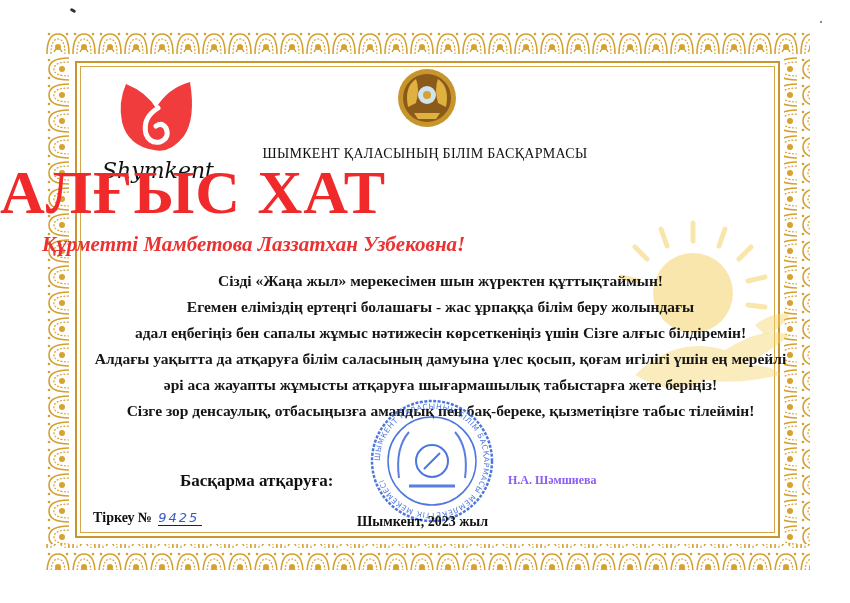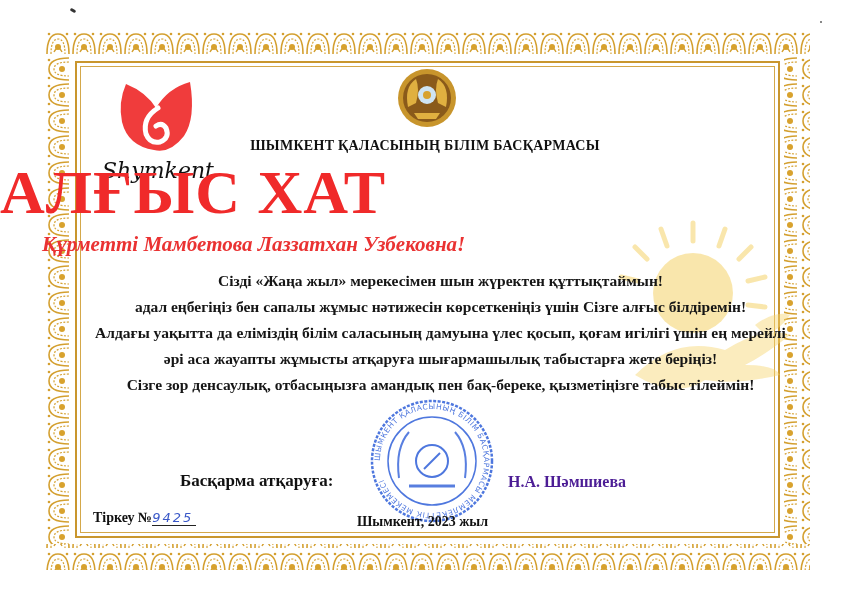--- a/index.html
+++ b/index.html
@@ -8,33 +8,33 @@
   .abs { position:absolute; }
   .orn-svg { position:absolute; left:0; top:0; }
 
   .inner-frame { position:absolute; left:75px; top:61px; width:705px; height:477px; box-sizing:border-box;
     border:2px solid #c9962e; }
   .inner-frame2 { position:absolute; left:80px; top:66px; width:695px; height:467px; box-sizing:border-box;
     border:1px solid #d4a84a; }
 
   .scan-dot { position:absolute; width:6px; height:3px; background:#333; transform:rotate(30deg); border-radius:2px; }
 
-  .org-title { position:absolute; left:0; width:850px; top:138px; text-align:center;
-    font-weight:bold; font-size:14px; letter-spacing:0.3px; color:#111; }
+  .org-title { position:absolute; left:0; width:850px; top:146px; text-align:center;
+    font-weight:normal; font-size:14px; letter-spacing:0.3px; color:#111; }
   .main-title { position:absolute; left:0; width:850px; top:160px; text-align:left;
     font-weight:bold; font-size:62px; color:#f02a2a; line-height:64px; letter-spacing:1px; }
   .greeting { position:absolute; left:0; width:850px; top:232px; text-align:left;
     font-weight:bold; font-style:italic; font-size:21px; color:#ea3232;padding-left:42px; }
   .body-lines { position:absolute; left:0; width:850px; top:268px; text-align:center; }
   .body-line { font-weight:bold; font-size:15.5px; color:#161616; height:26px; line-height:26px; white-space:nowrap;padding-left:31px; }
 
   .sig-label { position:absolute; left:180px; top:471px; font-weight:bold; font-size:17px; color:#111; }
-  .sig-name { position:absolute; left:508px; top:473px; font-weight:bold; font-size:16px; color:#4c1d95; }
+  .sig-name { position:absolute; left:508px; top:473px; font-weight:bold; font-size:12px; color:#8b5cf6; }
   .reg { position:absolute; left:93px; top:510px; font-weight:bold; font-size:14px; color:#111; }
-  .reg-num { display:inline-block; min-width:44px; border-bottom:1.5px solid #222; margin-left:0;
+  .reg-num { display:inline-block; min-width:44px; border-bottom:1.5px solid #222; margin-left:6px;
     font-family:"DejaVu Sans", sans-serif; font-style:italic; font-weight:normal; color:#3a58c8; font-size:13px; letter-spacing:2px; }
   .city-year { position:absolute; left:357px; top:514px; font-weight:bold; font-size:14px; color:#111;text-align:right; }
 
   .watermark { position:absolute; left:615px; top:215px; width:180px; height:210px; opacity:0.55; }
   .seal { position:absolute; left:369px; top:398px; width:126px; height:126px; }
   .emblem { position:absolute; left:396px; top:67px; width:62px; height:62px; }
   .logo { position:absolute; left:98px; top:78px; width:120px; height:112px; }
 </style>
 </head>
 <body>
@@ -106,22 +106,23 @@
   <circle cx="31" cy="28" r="4" fill="#d8a22e"></circle>
   <path d="M18 46 L44 46 L40 52 L22 52 Z" fill="#e0b040"></path>
 </svg>
 
 <div class="org-title">ШЫМКЕНТ ҚАЛАСЫНЫҢ БІЛІМ БАСҚАРМАСЫ</div>
 <div class="main-title">АЛҒЫС ХАТ</div>
 <div class="greeting">Құрметті Мамбетова Лаззатхан Узбековна!</div>
 
 <div class="body-lines">
   <div class="body-line">Сізді «Жаңа жыл» мерекесімен шын жүректен құттықтаймын!</div>
+  <div class="body-line">Егемен еліміздің ертеңгі болашағы - жас ұрпаққа білім беру жолындағы</div>
   <div class="body-line">адал еңбегіңіз бен сапалы жұмыс нәтижесін көрсеткеніңіз үшін Сізге алғыс білдіремін!</div>
-  <div class="body-line">Алдағы уақытта да еліміздің білім саласының дамуына үлес қосып, қоғам игілігі үшін ең мерейлі</div>
+  <div class="body-line">Алдағы уақытта да атқаруға білім саласының дамуына үлес қосып, қоғам игілігі үшін ең мерейлі</div>
   <div class="body-line">әрі аса жауапты жұмысты атқаруға шығармашылық табыстарға жете беріңіз!</div>
   <div class="body-line">Сізге зор денсаулық, отбасыңызға амандық пен бақ-береке, қызметіңізге табыс тілеймін!</div>
 </div>
 
 <svg class="seal" viewBox="0 0 126 126">
   <defs>
     <path id="sealArc" d="M63 63 m-52 0 a52 52 0 1 1 104 0 a52 52 0 1 1 -104 0"></path>
   </defs>
   <circle cx="63" cy="63" r="60" fill="none" stroke="#2f5fd8" stroke-width="2.5" stroke-dasharray="3 1.5" opacity="0.85"></circle>
   <circle cx="63" cy="63" r="44" fill="none" stroke="#2f5fd8" stroke-width="1.5" opacity="0.85"></circle>

